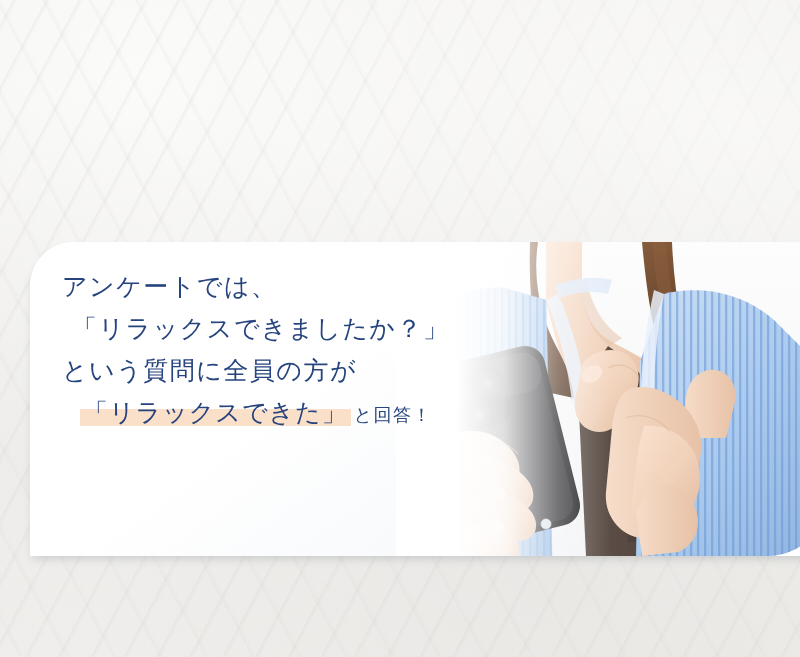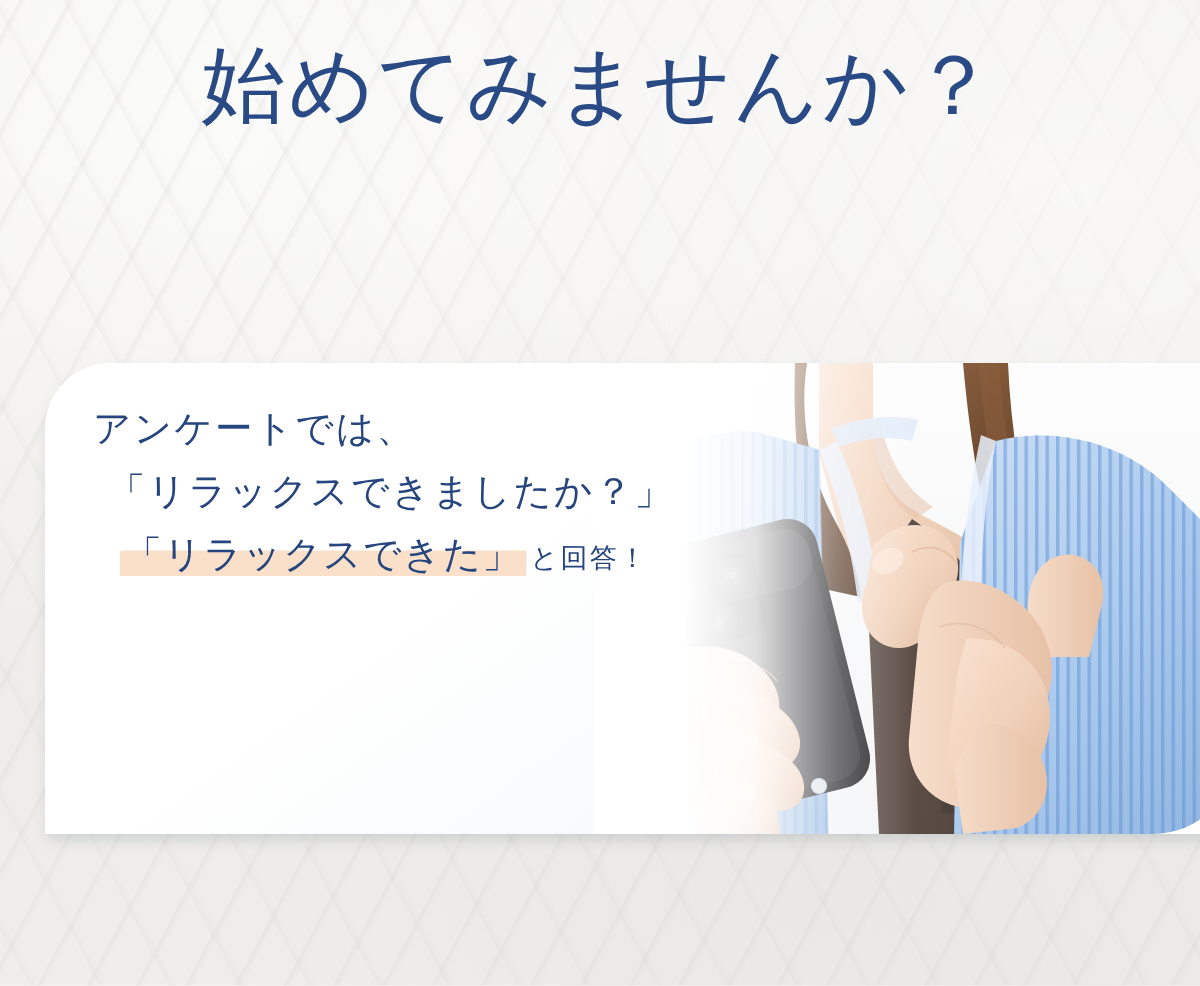--- a/index.html
+++ b/index.html
@@ -212,23 +212,20 @@
   }
 </style>
 </head>
 <body>
 
 <div class="page">
 
   <div class="headline">
 
 
-    <div class="headline-row headline-row-2">
-      <span class="hl-navy">始めてみませんか？</span>
-    </div>
 
   </div>
 
   <div class="card">
     <div class="card-inner">
 
       <div class="card-left-wash"></div>
 
       <div class="photo">
         <svg class="photo-svg" viewBox="0 0 430 314" preserveAspectRatio="xMidYMid slice">
@@ -341,19 +338,20 @@
           <circle cx="150" cy="282" r="5" fill="none" stroke="#b9d0ea" stroke-width="0.8"></circle>
 
           <rect x="0" y="0" width="430" height="314" fill="url(#bgw)" opacity="0.04"></rect>
         </svg>
         <div class="photo-fade"></div>
       </div>
 
       <div class="copy">
         <div class="copy-line copy-line-1">アンケートでは、</div>
         <div class="copy-line copy-line-2">「リラックスできましたか？」</div>
+        <div class="copy-line copy-line-3">という質問に全員の方が</div>
         <div class="copy-line copy-line-4"><span class="hilite-wrap"><span class="hilite-text">「リラックスできた」</span></span><span class="tail-text">と回答！</span></div>
       </div>
 
     </div>
   </div>
 
 </div>
 
 </body></html>

